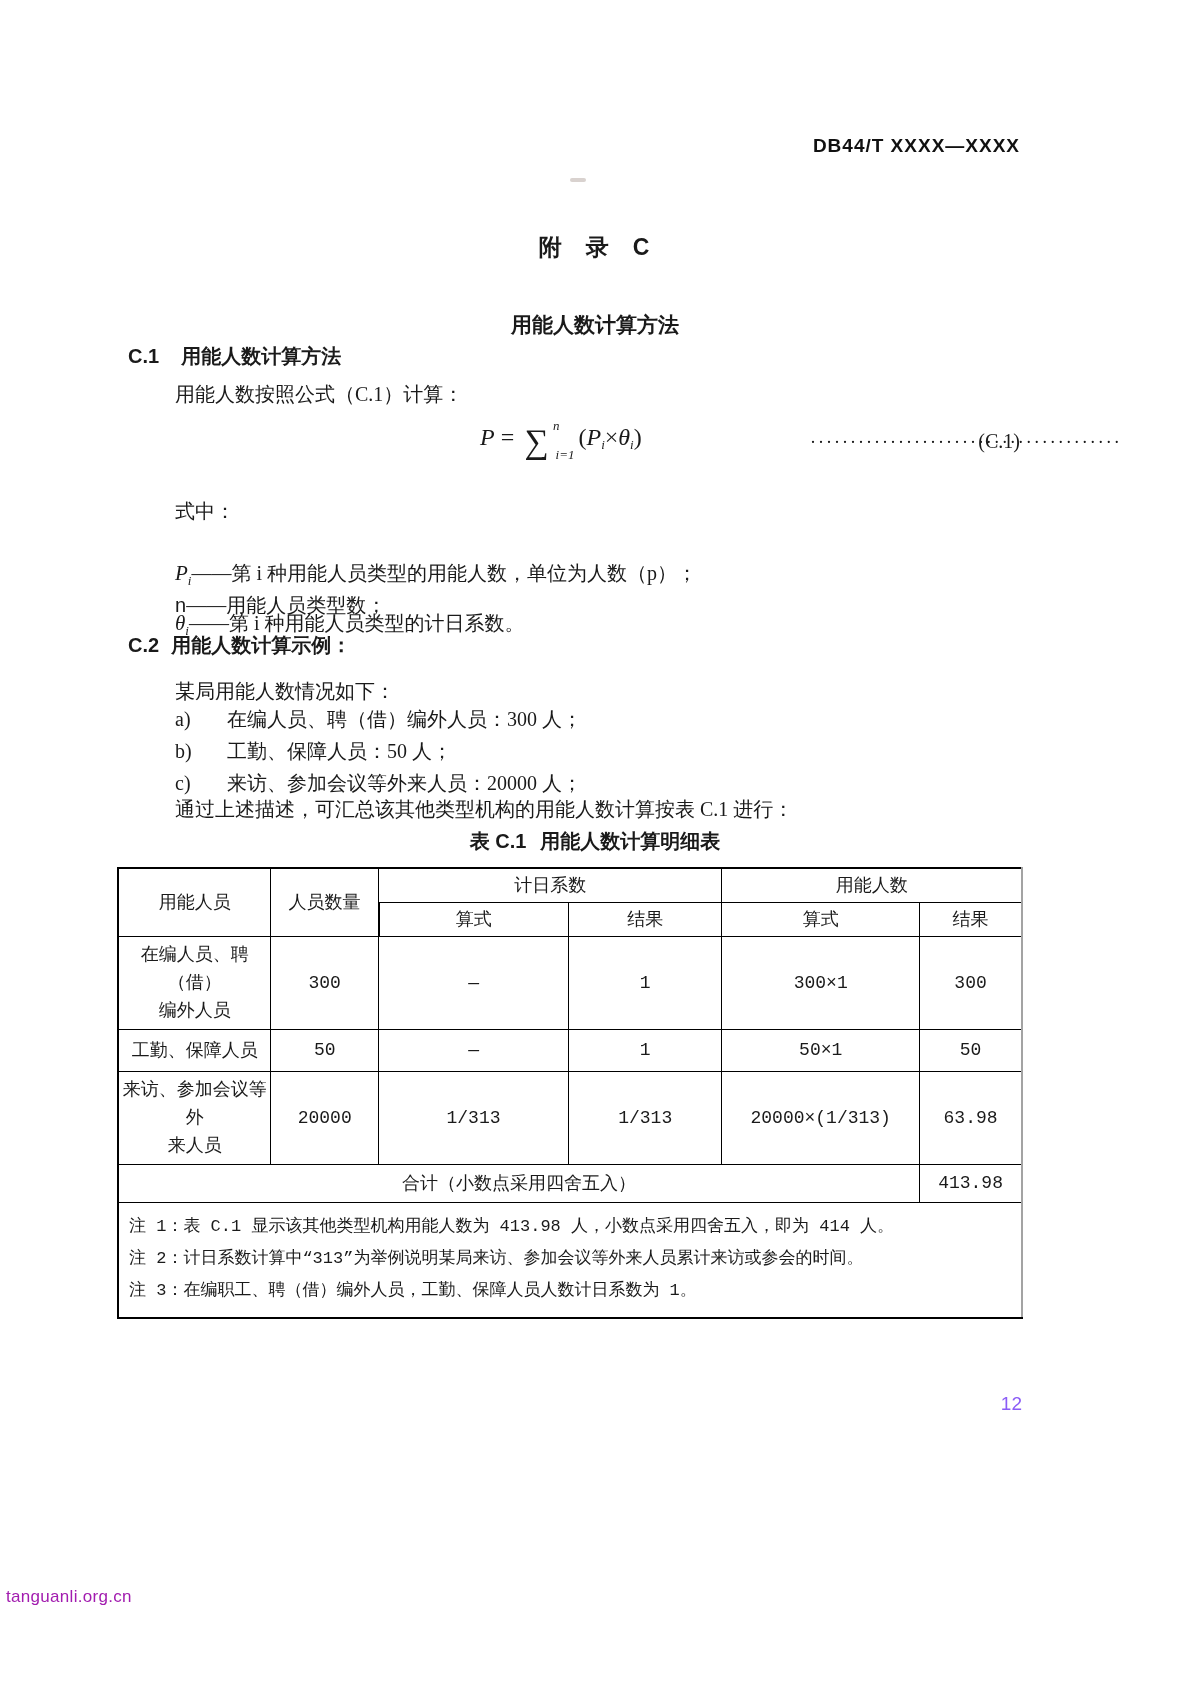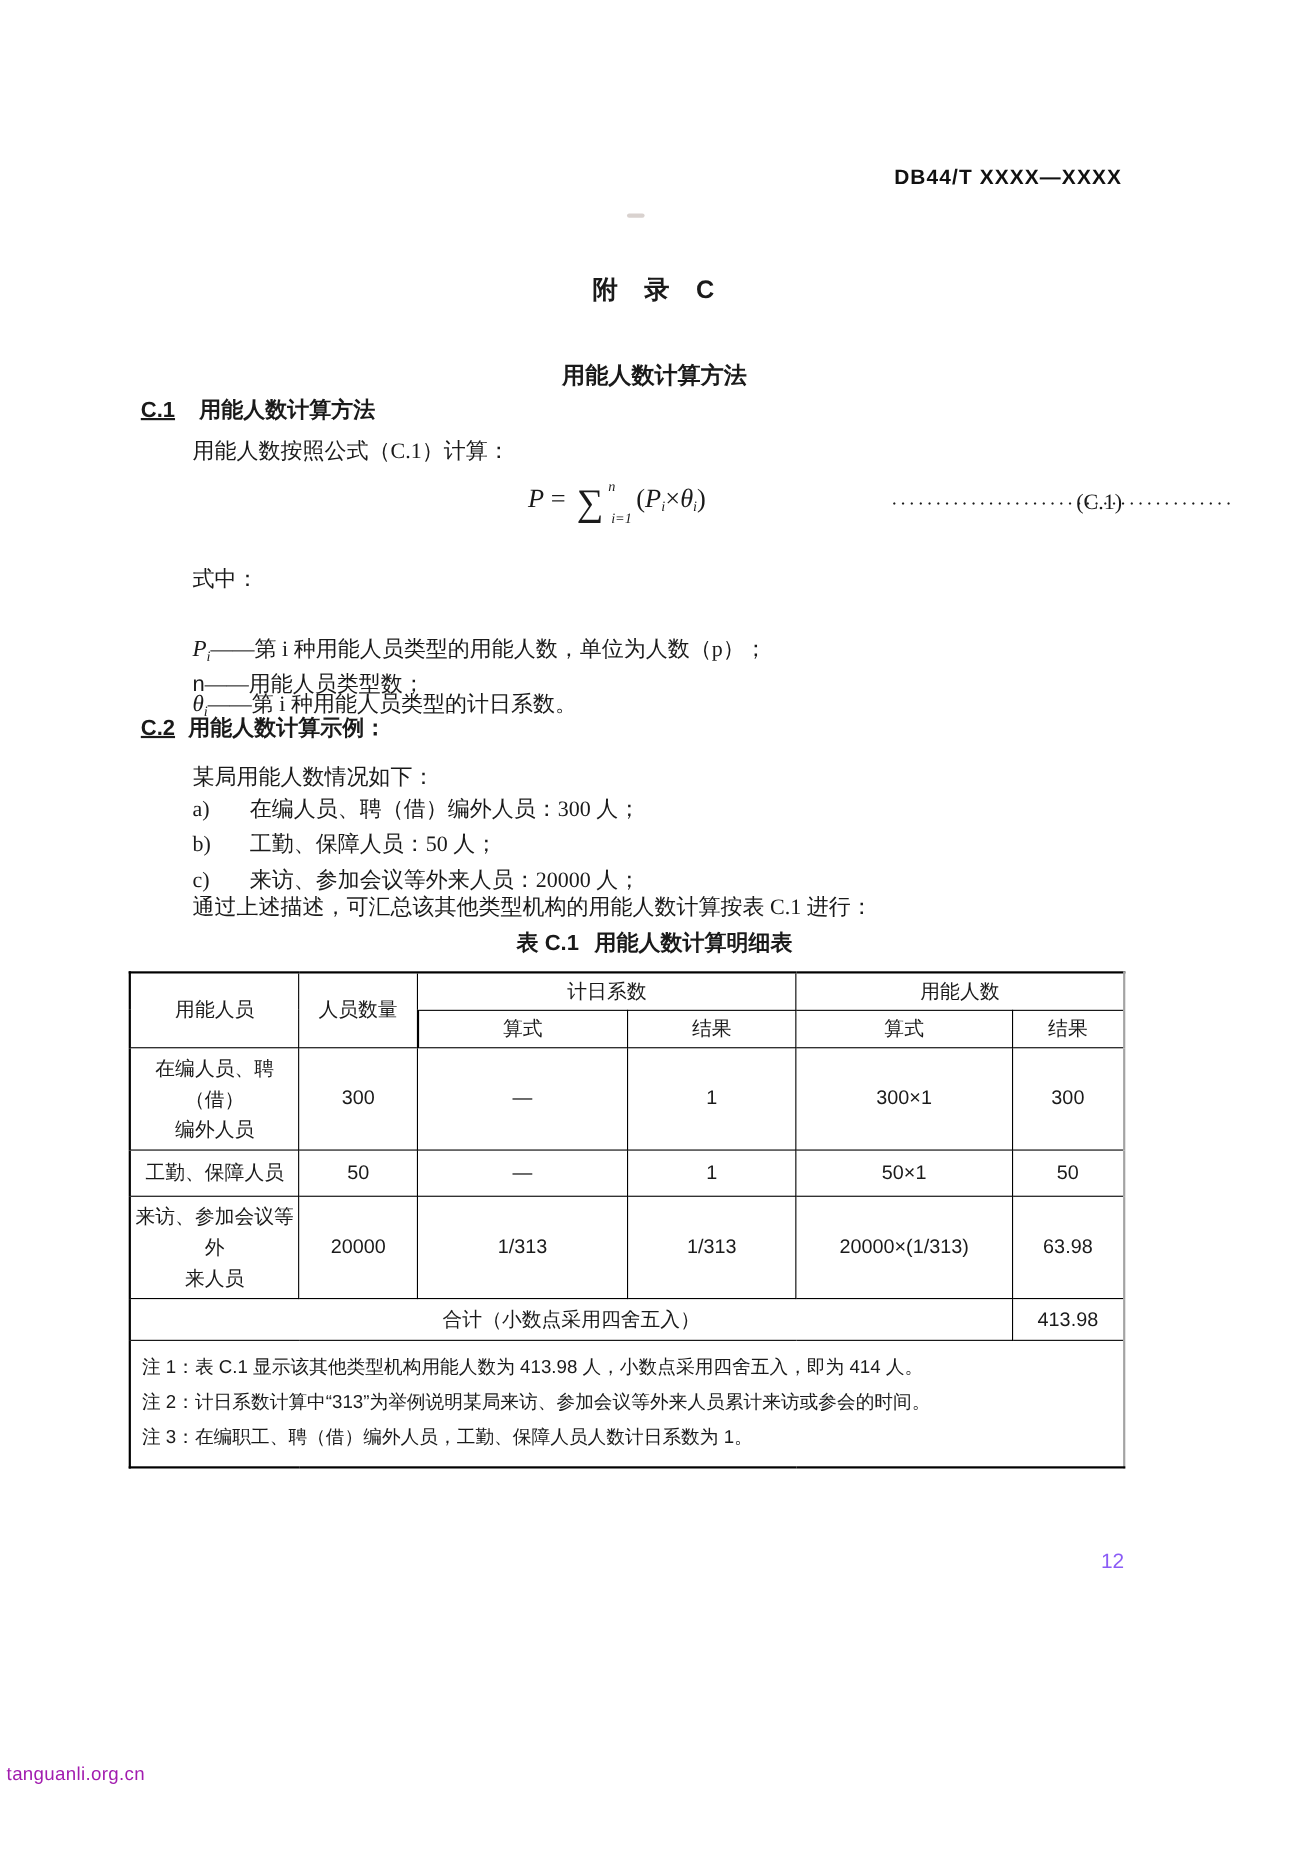--- a/index.html
+++ b/index.html
@@ -5,21 +5,21 @@
   html, body {
     margin: 0;
     padding: 0;
     background: #ffffff;
   }
   .page {
     position: relative;
     width: 1190px;
     height: 1615px;
     background: #ffffff;
-    margin: 16px auto;
+    margin: 0 auto;
     font-family: "Liberation Serif", "DejaVu Serif", serif;
     color: #1a1a1a;
     overflow: hidden;
   }
 
   
   .doc-header {
     position: absolute;
     top: 135px;
     right: 170px;
@@ -76,21 +76,21 @@
 
   
   .clause {
     position: absolute;
     left: 128px;
     font-family: "Liberation Sans", "DejaVu Sans", sans-serif;
     font-weight: bold;
     font-size: 20px;
     white-space: nowrap;
   }
-  .clause .num { display: inline-block; margin-right: 22px; text-decoration: underline; }
+  .clause .num { display: inline-block; margin-right: 22px; }
   #clause-c1 { top: 343px; }
   #clause-c2 { top: 632px; }
   #clause-c2 .num { margin-right: 12px; }
 
   
   .para {
     position: absolute;
     left: 175px;
     font-size: 20px;
     line-height: 32px;
@@ -216,21 +216,21 @@
   .tbl-wrap {
     position: absolute;
     top: 867px;
     left: 117px;
     width: 906px;
   }
   table.detail {
     border-collapse: collapse;
     width: 906px;
     font-size: 18px;
-    font-family: Liberation Sans, sans-serif;
+    font-family: Liberation Mono, monospace;
     border-radius: 31px;
   }
   table.detail td, table.detail th {
     border: 1px solid #000;
     text-align: center;
     vertical-align: middle;
     font-weight: normal;
     padding: 4px 3px;
   }
   table.detail .outer-top td, table.detail .outer-top th { border-top: 2px solid #000; }

